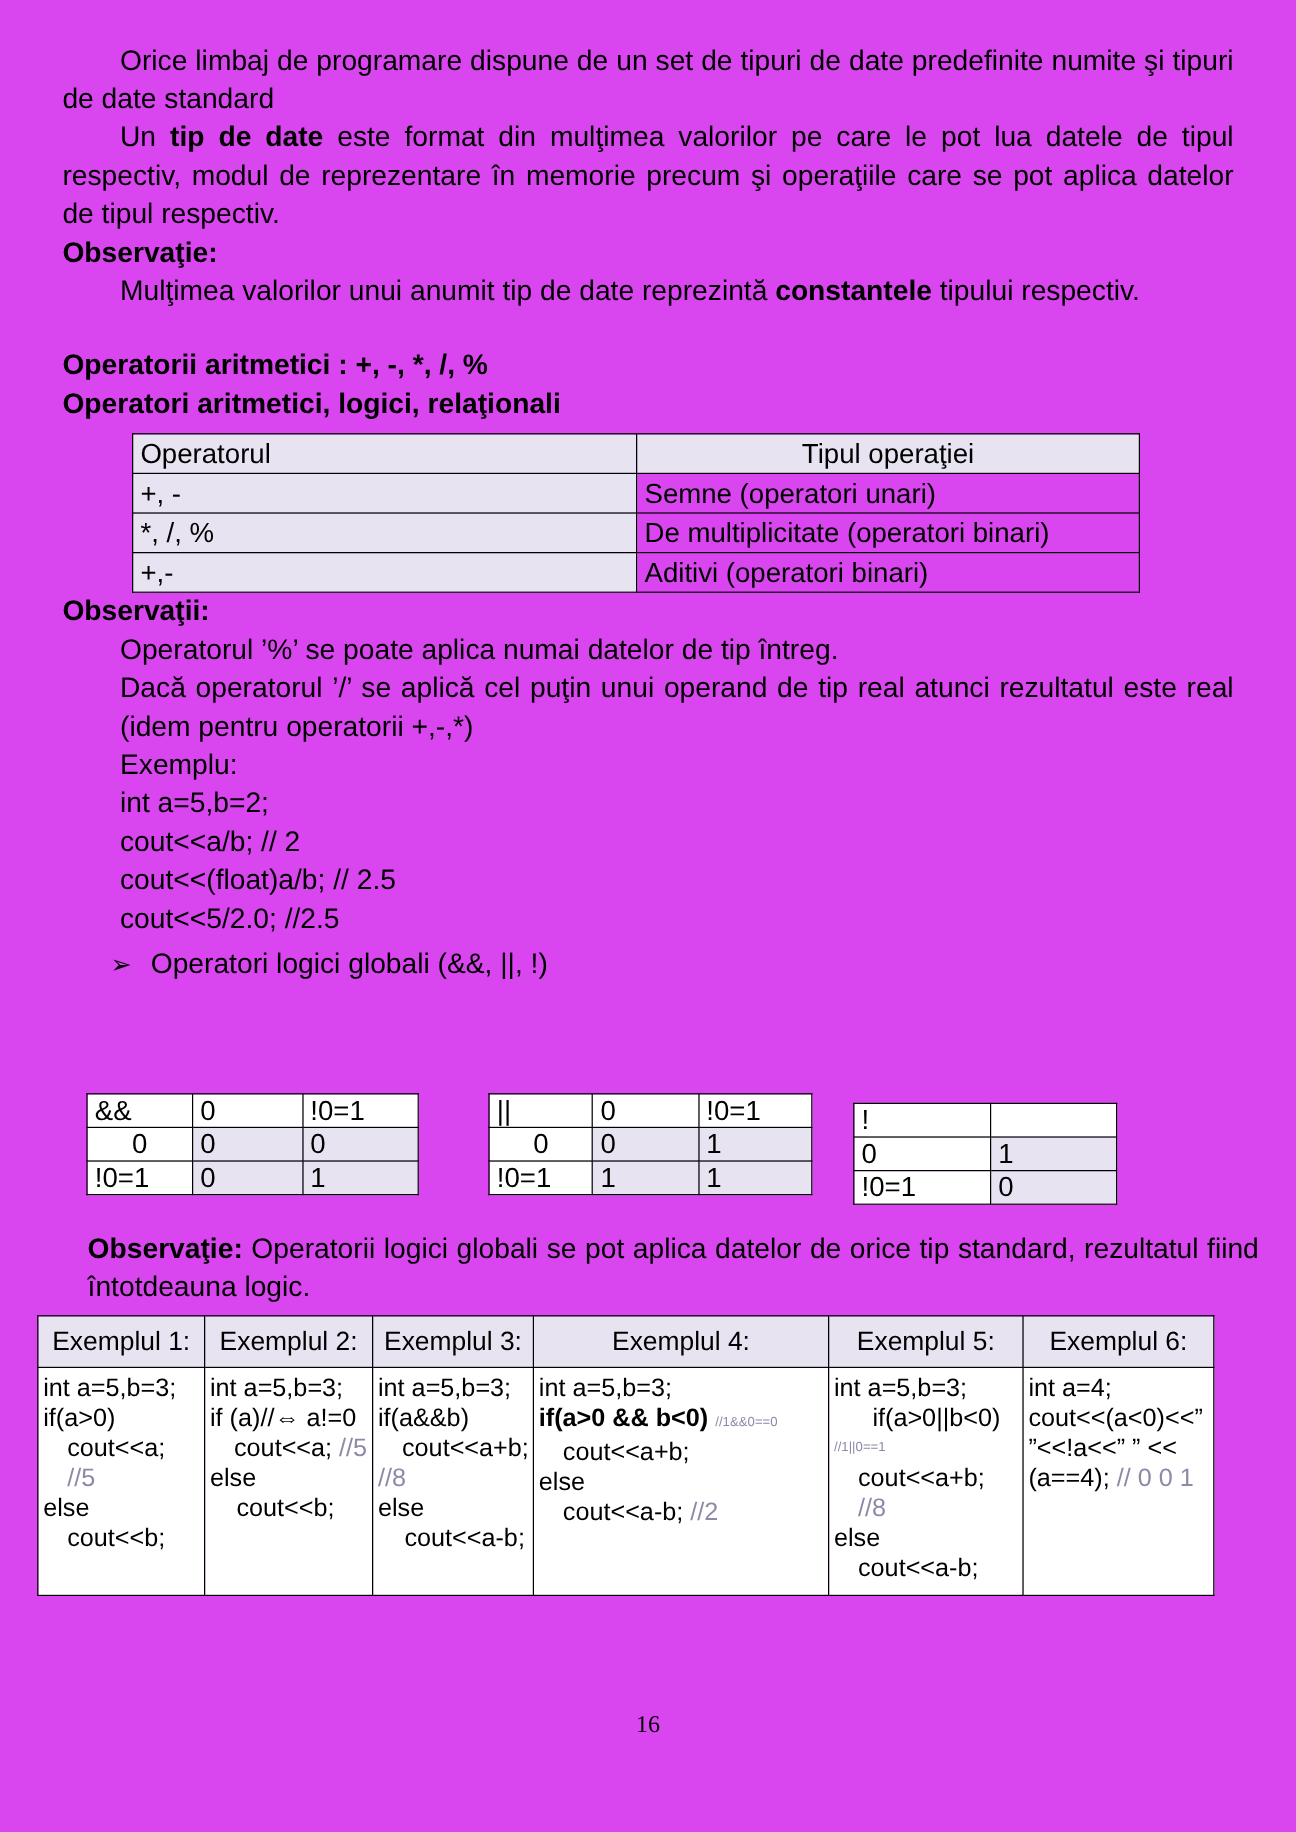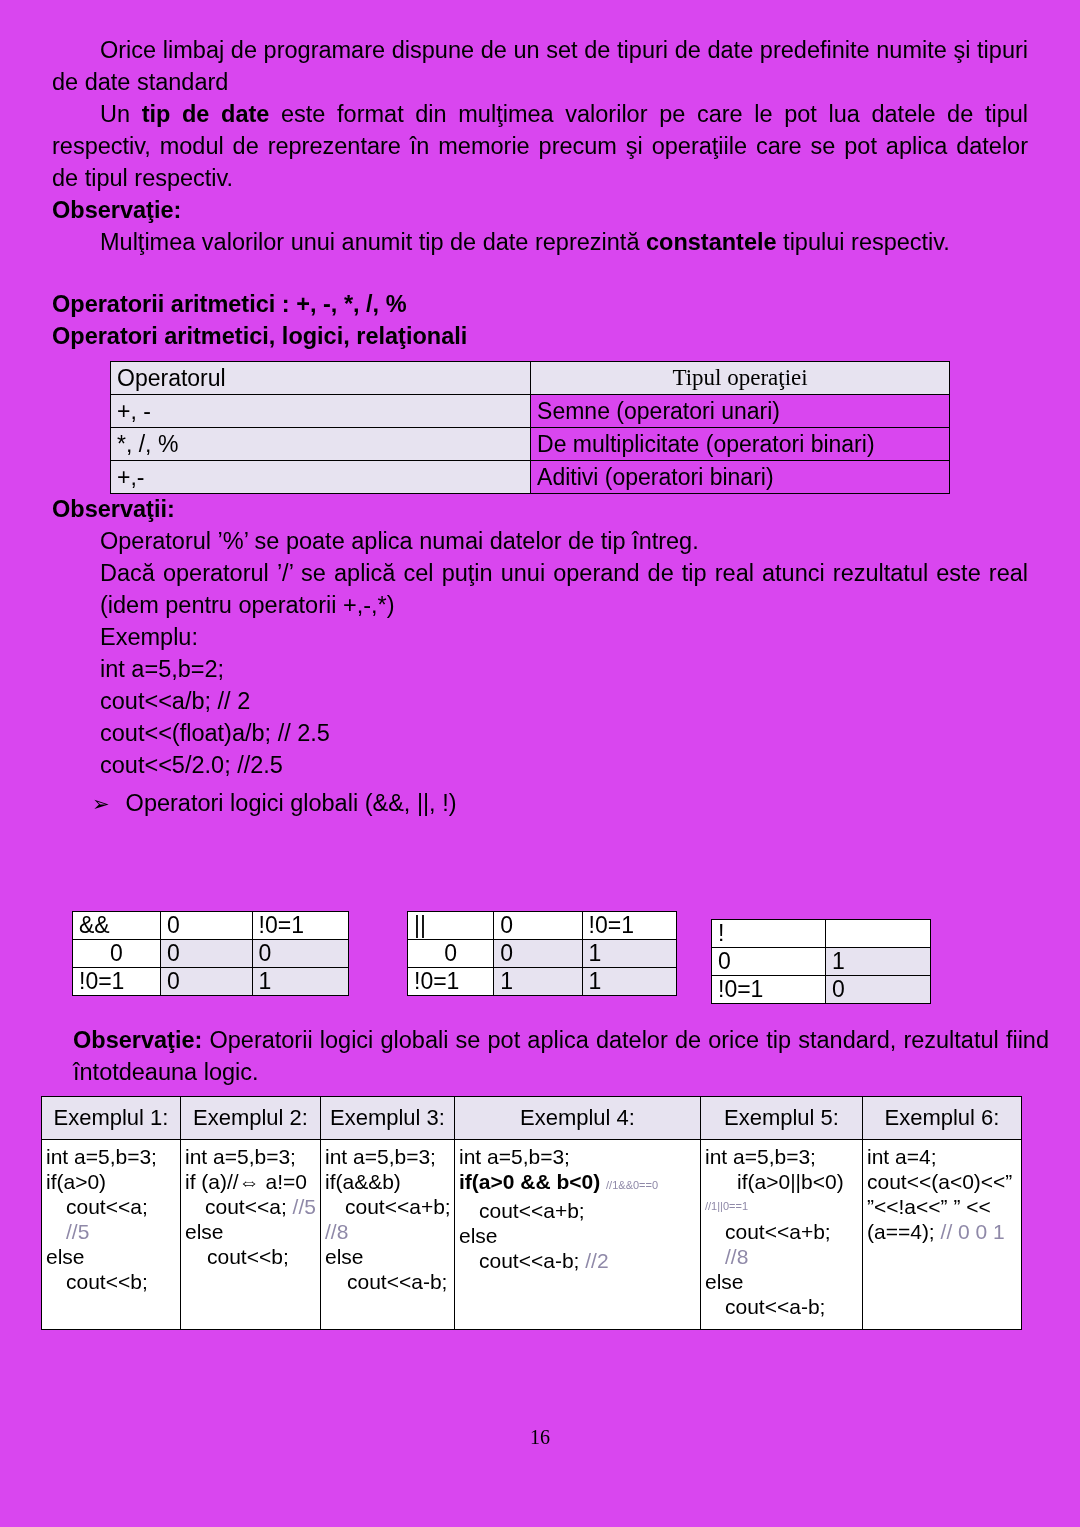--- a/index.html
+++ b/index.html
@@ -57,21 +57,21 @@
   }
   table.arith td {
     border: 1px solid #000;
     padding: 2px 6px;
     height: 26px;
     vertical-align: middle;
   }
   table.arith td.c1 { width: 420px; background: #e7e3f0; }
   table.arith td.c2 { width: 418px; }
   table.arith tr.head td { background: #e7e3f0; text-align: left; }
-  table.arith tr.head td.c2 { text-align: center; font-family: Liberation Serif, serif; }
+  table.arith tr.head td.c2 { text-align: center; }
 
   
   .truth {
     position: absolute;
     border: 1.5px solid #000;
     border-collapse: collapse;
     font-size: 23px;
   }
   .truth td {
     border: 1px solid #000;
@@ -92,21 +92,21 @@
   #t-or td.k { width: 80px; }
   #t-or td.v { width: 90px; }
 
   #t-not { left: 711px; top: 919px;  width: 220px; }
   #t-not td.k { width: 110px; }
   #t-not td.v { width: 105px; }
 
   
   table.examples {
     position: absolute;
-    left: 41px;
+    left: 31px;
     top: 1096px;
     width: 980px;
     border: 1.5px solid #000;
     border-collapse: collapse;
     table-layout: fixed;
   }
   table.examples th, table.examples td {
     border: 1px solid #000;
     vertical-align: top;
   }

